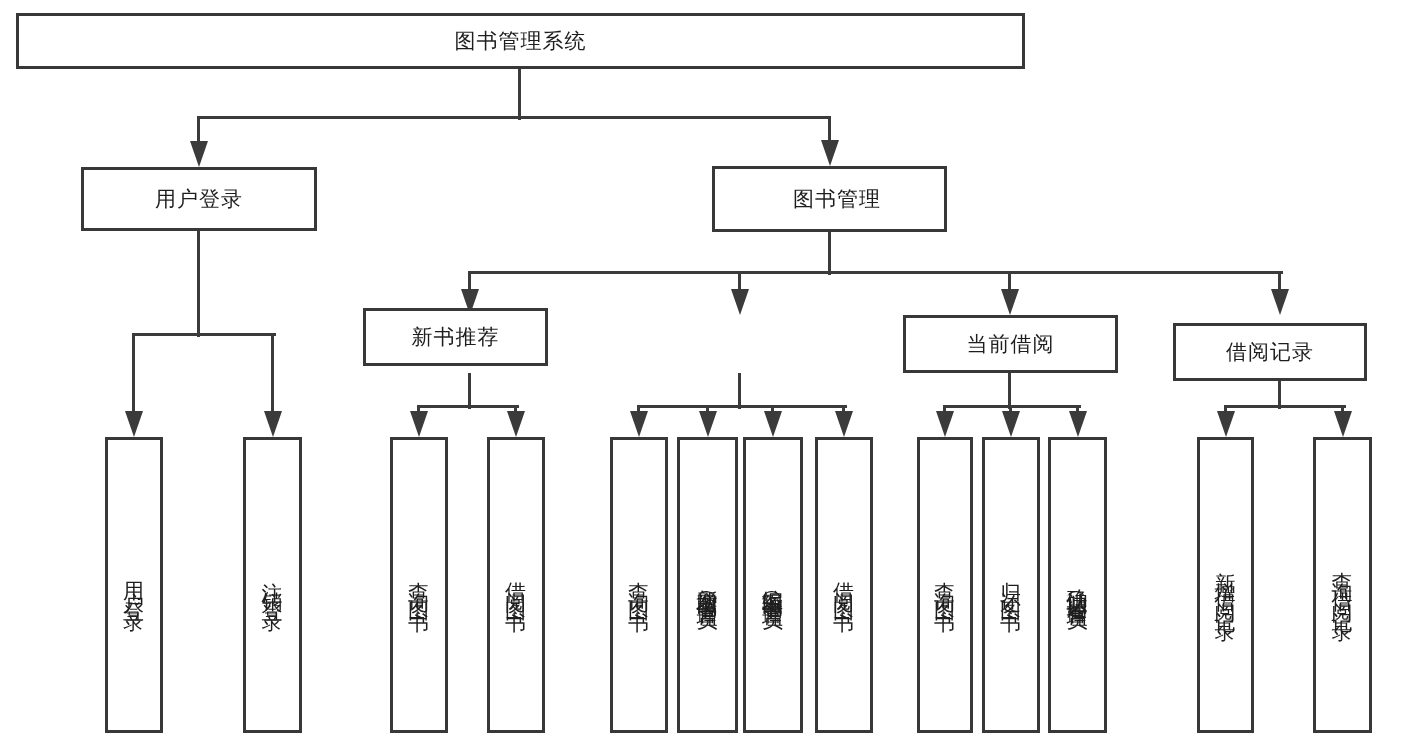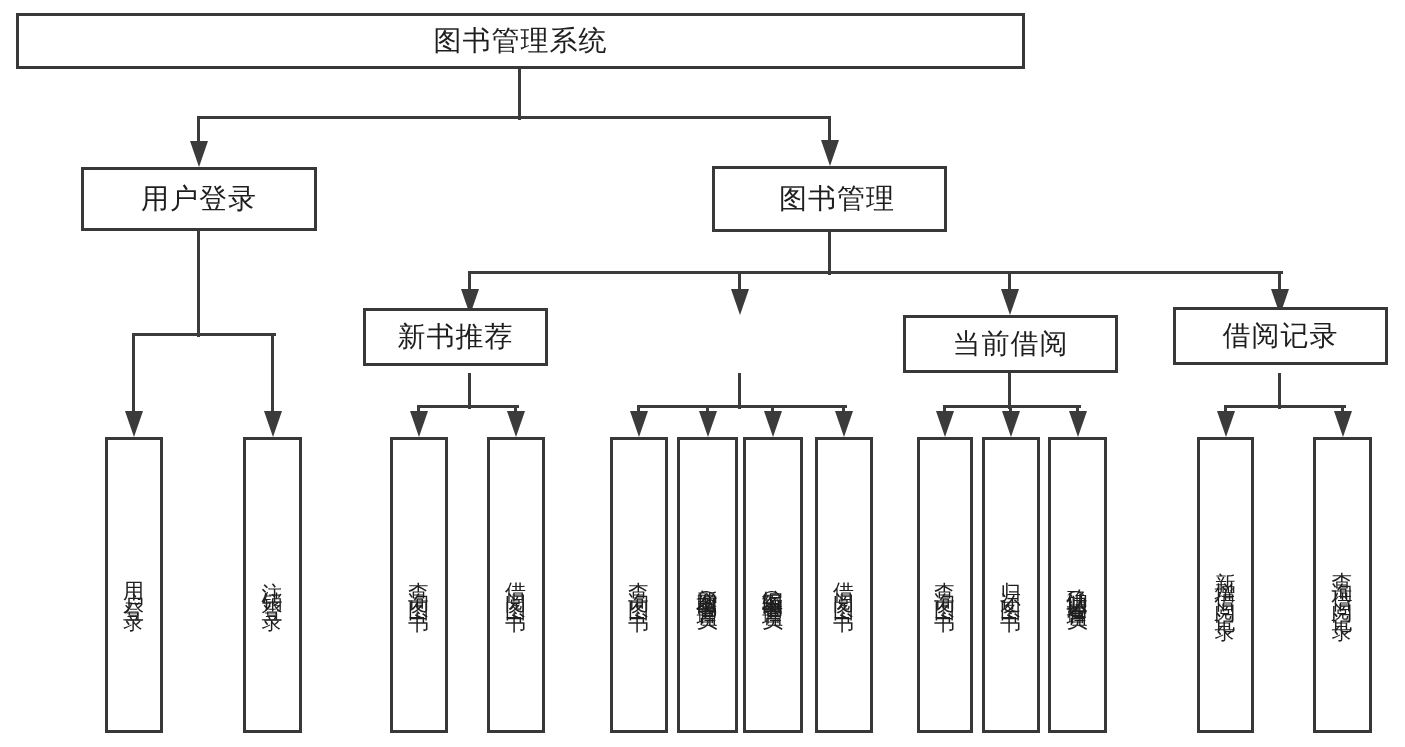--- a/index.html
+++ b/index.html
@@ -8,34 +8,34 @@
     font-family:"Liberation Sans","DejaVu Sans",sans-serif;color:#1e1e1e;
   }
   
   .vl{position:absolute;width:3px;background:#3b3b3b;z-index:1;}
   .hl{position:absolute;height:3px;background:#3b3b3b;z-index:1;}
   .ar{position:absolute;width:0;height:0;border-left:9px solid transparent;
       border-right:9px solid transparent;border-top:26px solid #3b3b3b;z-index:1;}
   
   .node{position:absolute;box-sizing:border-box;background:#ffffff;border:3px solid #383838;
         display:flex;align-items:center;justify-content:center;z-index:2;}
-  .h-label{font-size:28px;letter-spacing:1px;white-space:nowrap;}
+  .h-label{font-size:21px;letter-spacing:1px;white-space:nowrap;}
   .v-label{writing-mode:vertical-rl;text-orientation:mixed;font-size:21px;letter-spacing:10px;
            line-height:1.1;white-space:nowrap;}
   .v-label.long{letter-spacing:3px;}
   
   .n-root{left:16px;top:13px;width:1009px;height:56px;}
   
   .n-ul{left:81px;top:167px;width:236px;height:64px;}
   .n-bm{left:712px;top:166px;width:235px;height:66px;padding-left:15px;}
   
   .m1{left:363px;top:308px;width:185px;height:58px;justify-content:center;}
   .m2{left:633px;top:315px;width:214px;height:58px;}
   .m3{left:903px;top:315px;width:215px;height:58px;}
-  .m4{left:1173px;top:307px;width:215px;height:58px;}
+  .m4{left:1173px;top:323px;width:194px;height:58px;}
   
   .leaf{top:437px;height:296px;}
   .g1c1{left:105px;width:58px;} .g1c2{left:243px;width:59px;}
   .g2c1{left:390px;width:58px;} .g2c2{left:487px;width:58px;}
   .g3c1{left:610px;width:58px;} .g3c2{left:677px;width:61px;}
   .g3c3{left:743px;width:60px;} .g3c4{left:815px;width:58px;}
   .g4c1{left:917px;width:56px;} .g4c2{left:982px;width:58px;} .g4c3{left:1048px;width:59px;}
   .g5c1{left:1197px;width:57px;} .g5c2{left:1313px;width:59px;}
   
   .watermark{position:absolute;right:8px;top:716px;font-size:21px;color:rgba(167,167,167,0.95);

